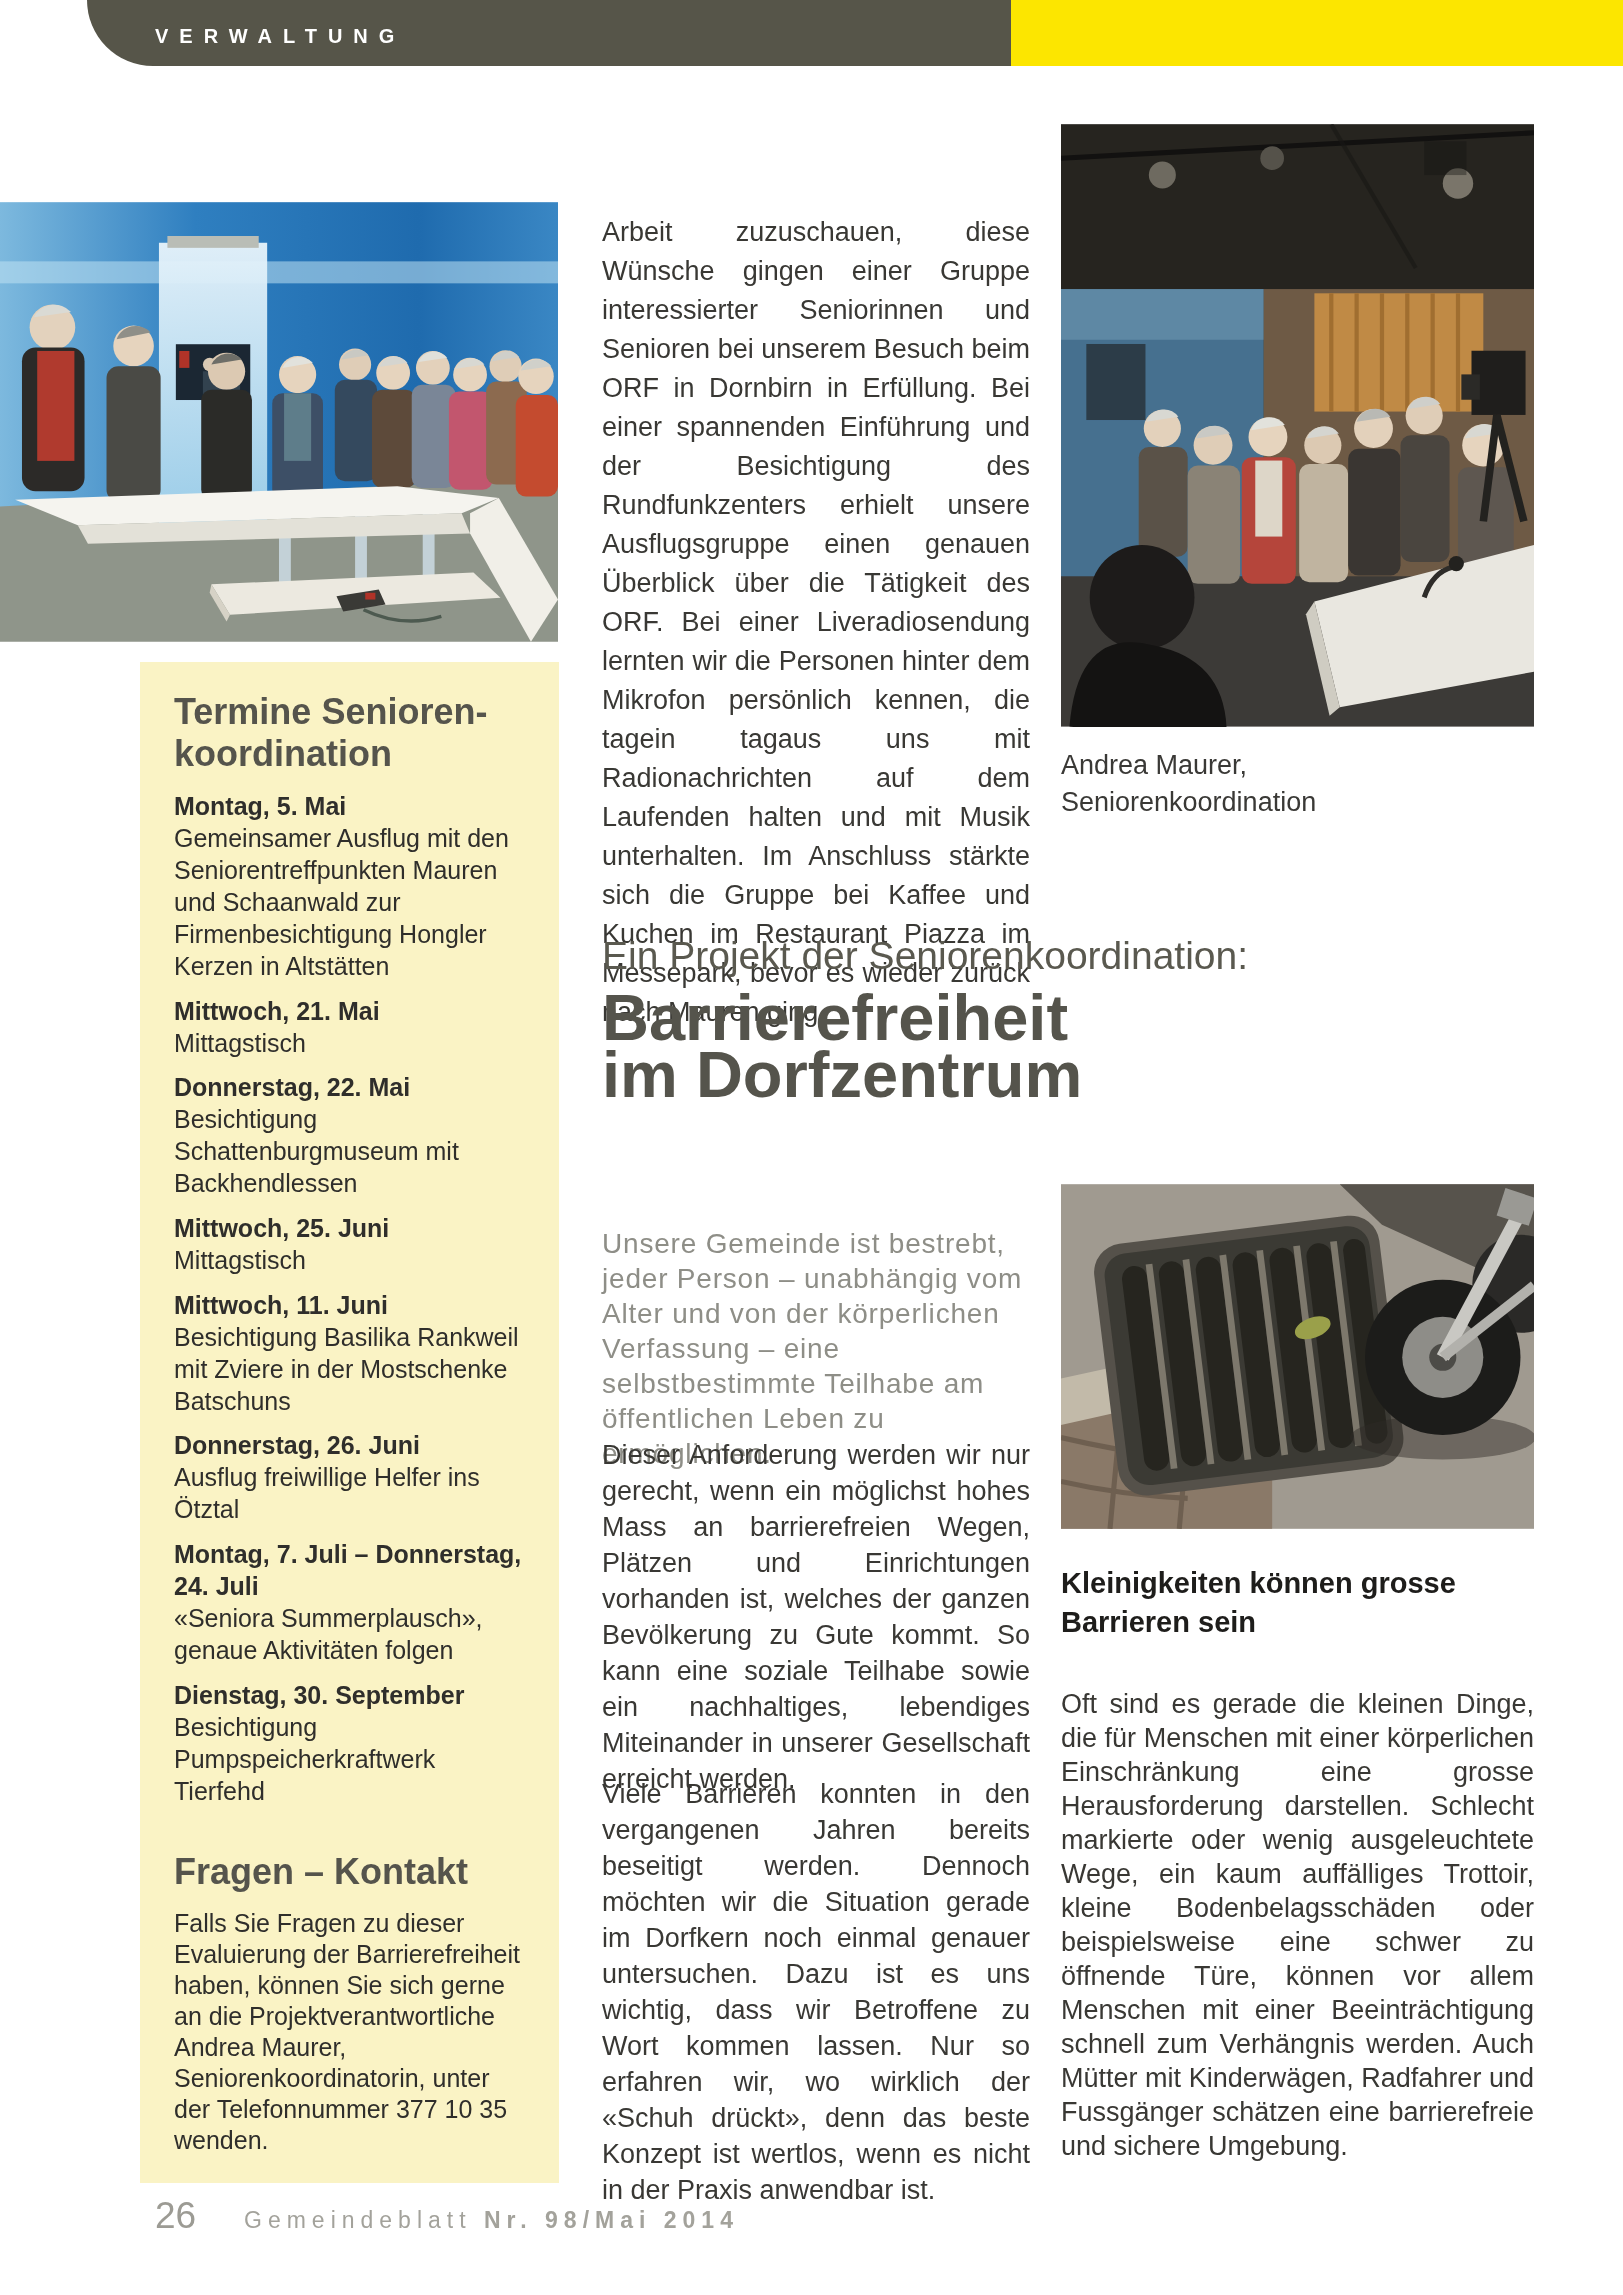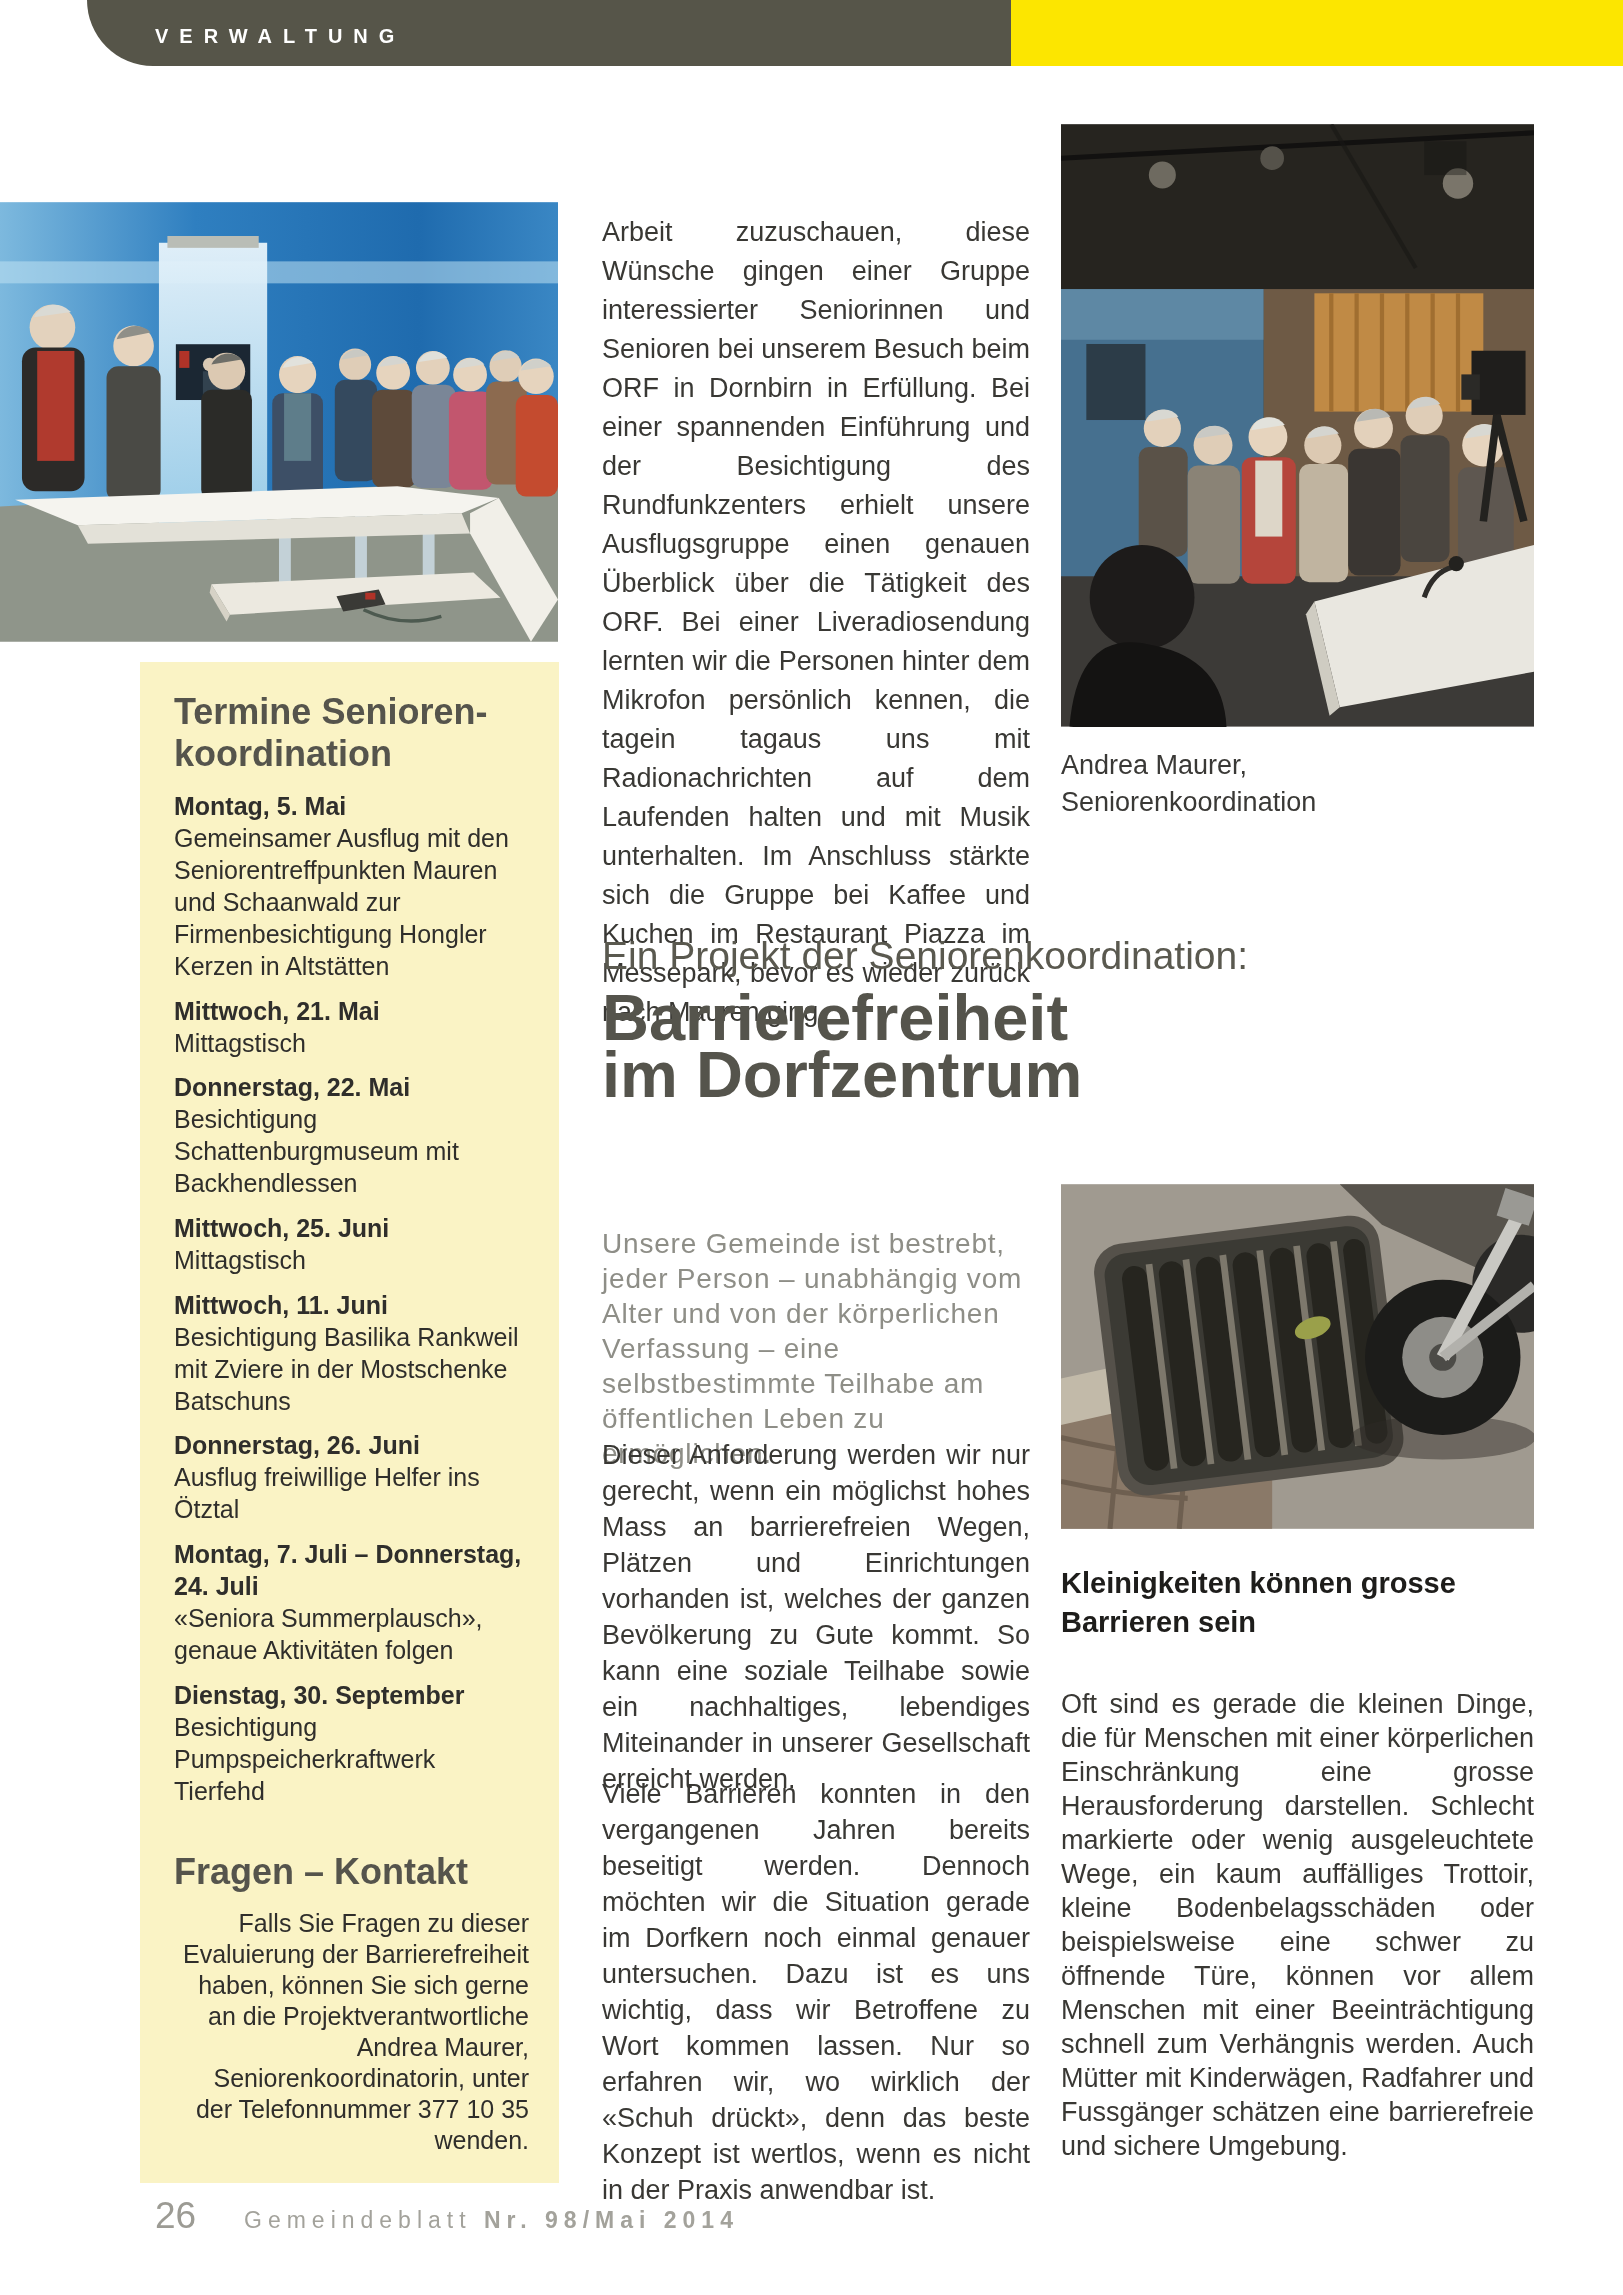--- a/index.html
+++ b/index.html
@@ -20,21 +20,21 @@
   #photo3{left:1061px;top:1184px;width:473px;height:345px;}
 
   
   .info-box{position:absolute;left:140px;width:419px;background:#FAF3C5;box-sizing:border-box;
             padding:29px 30px 27px 34px;}
   #termine-box{top:662px;}
   #kontakt-box{top:1822px;}
   .box-title{font-size:36px;line-height:42px;font-weight:bold;color:#55544C;margin:0 0 15px 0;}
   .entry{margin-top:12.7px;font-size:25px;line-height:32px;color:#2F2E2B;}
   .entry-date{font-weight:bold;}
-  .box-body{font-size:25px;line-height:31px;color:#2F2E2B;margin-top:13.5px;text-align:right;}
+  .box-body{font-size:25px;line-height:31px;color:#2F2E2B;margin-top:13.5px;}
 
   
   .body-text{position:absolute;font-size:27px;line-height:39px;color:#393834;
              text-align:justify;margin:0;}
   #p-orf{left:602px;top:213px;width:428px;}
   #p-bf1{left:602px;top:1437px;width:428px;line-height:36px;}
   #p-bf2{left:602px;top:1776px;width:428px;line-height:36px;}
 
   .heading-block{position:absolute;left:602px;top:932px;width:761px;}
   .kicker{font-size:39px;line-height:47px;font-weight:400;color:#5A594F;margin:0 0 10px 0;}

